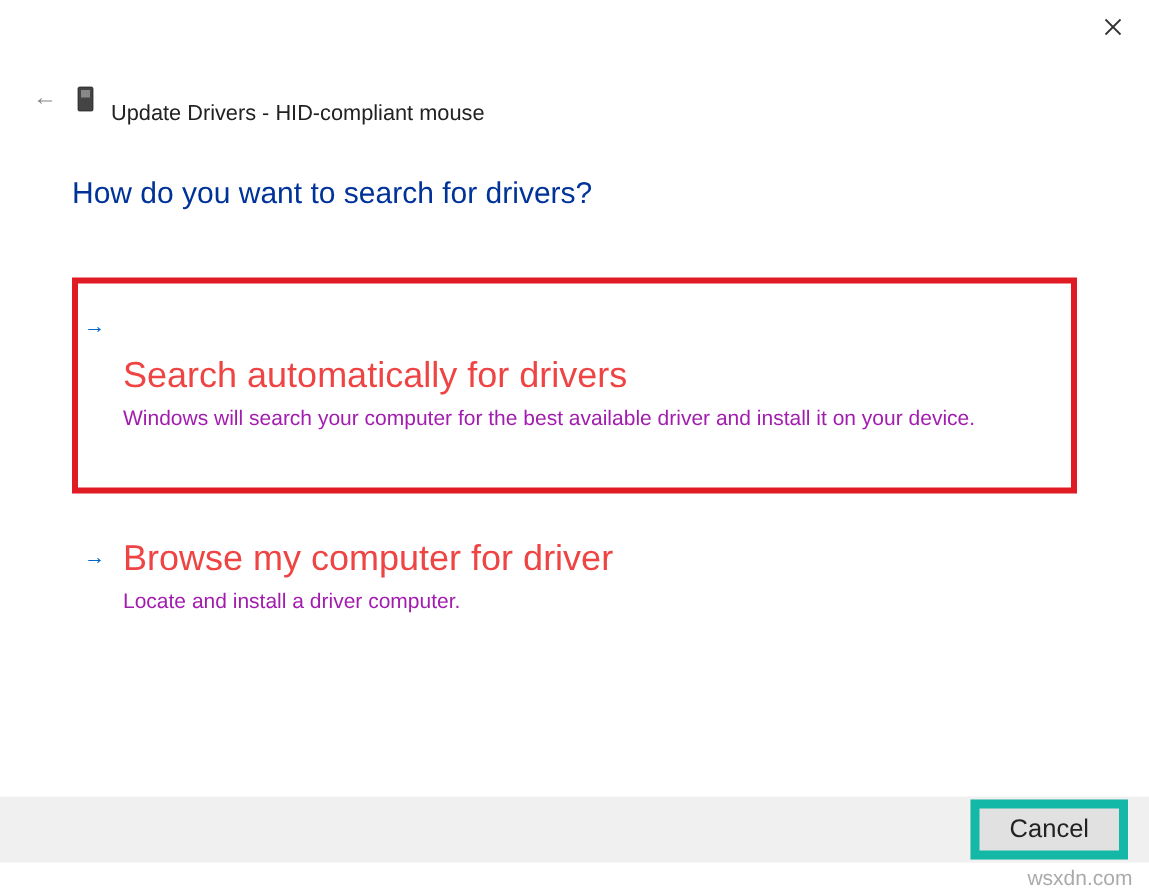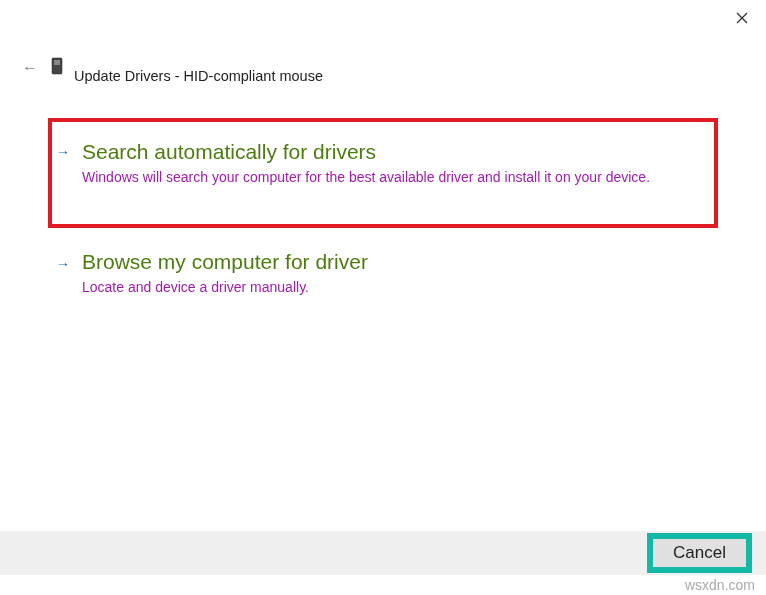--- a/index.html
+++ b/index.html
@@ -83,24 +83,25 @@
       left: 8px;
       top: 24px;
       color: #0066cc;
       font-size: 14px;
     }
     .option.highlighted .option-arrow {
       left: 4px;
       top: 20px;
     }
     .option-title {
-      color: #4d7c0f;
-      font-size: 21px;
+      color: #ef4444;
+      font-size: 24px;
       font-weight: 400;
       margin-bottom: 4px;
+      margin-top: 30px;
     }
     .option-desc {
       color: #a21caf;
       font-size: 14px;
       line-height: 1.4;
     }
     .option.second {
       padding-top: 0;
       padding-bottom: 0;
     }
@@ -152,31 +153,32 @@
   <span class="device-icon">
     <svg width="12" height="18" viewBox="0 0 12 18">
       <rect x="1" y="1" width="10" height="16" rx="1" fill="#444" stroke="#222" stroke-width="0.5"></rect>
       <rect x="3" y="3" width="6" height="5" fill="#888"></rect>
     </svg>
   </span>
   <span class="window-title">Update Drivers - HID-compliant mouse</span>
 </div>
 
 <div class="content">
+  <div class="question">How do you want to search for drivers?</div>
 
   <div class="option highlighted">
     <span class="option-arrow">→</span>
     <div class="option-title">Search automatically for drivers</div>
     <div class="option-desc">Windows will search your computer for the best available driver and install it on your device.</div>
   </div>
 
   <div class="option second">
     <span class="option-arrow">→</span>
     <div class="option-title">Browse my computer for driver</div>
-    <div class="option-desc">Locate and device a driver manually.</div>
+    <div class="option-desc">Locate and install a driver computer.</div>
   </div>
 </div>
 
 <div class="footer">
   <button class="cancel-btn">Cancel</button>
 </div>
 
 <div class="watermark">wsxdn.com</div>
 
 </body></html>

